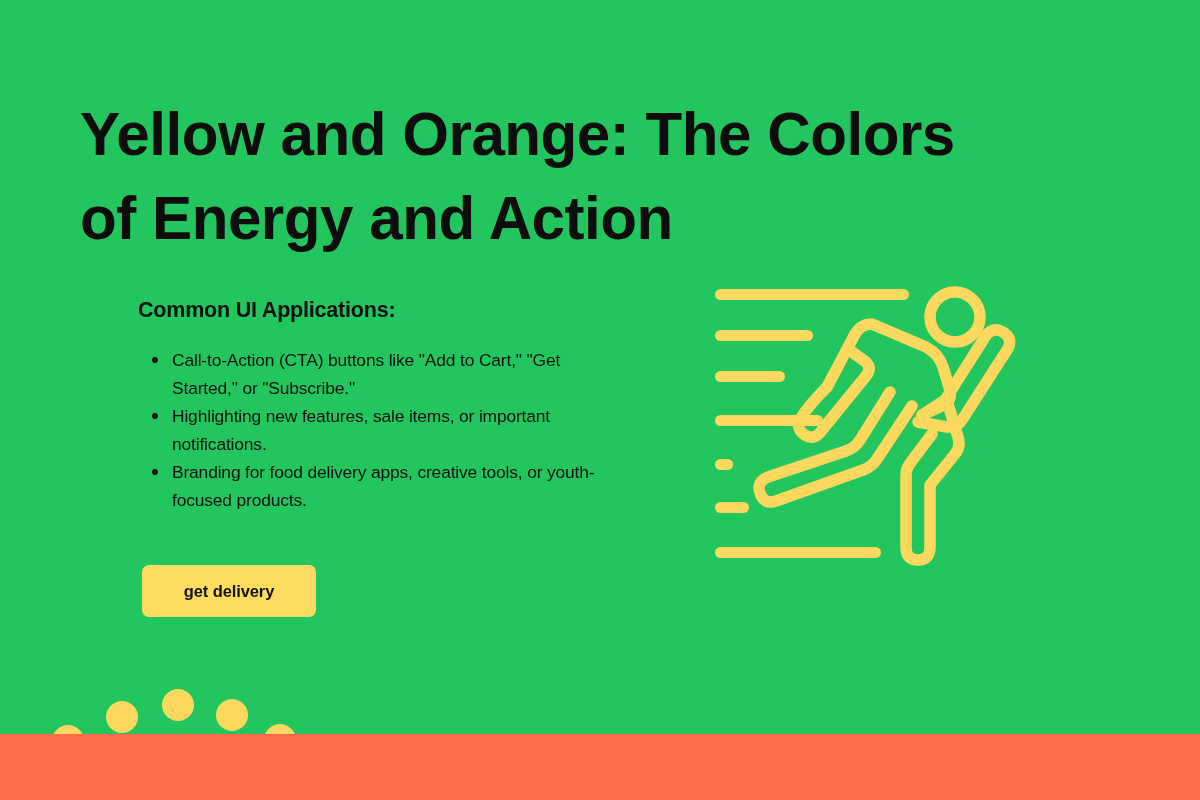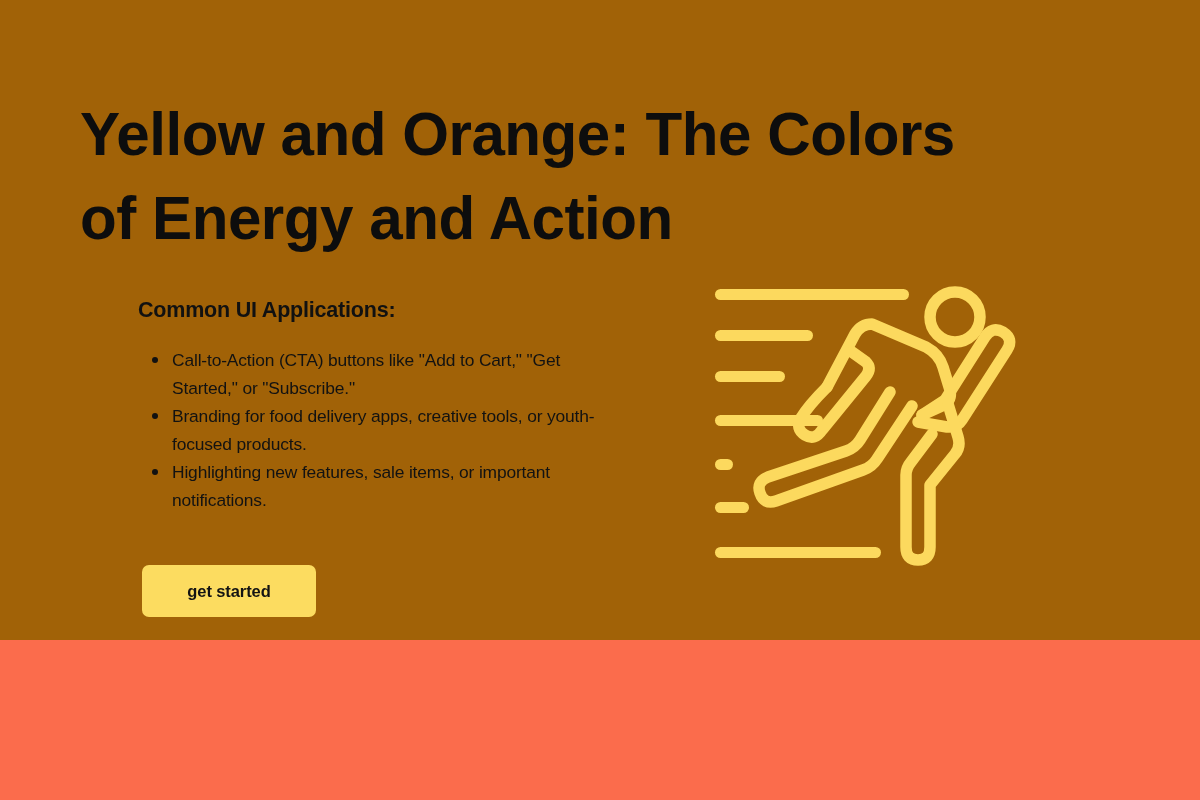--- a/index.html
+++ b/index.html
@@ -11,22 +11,22 @@
     width: 1200px;
     height: 800px;
     overflow: hidden;
     font-family: "Liberation Sans", sans-serif;
     background: #fb6c4c;
   }
 
   #slide {
     position: relative;
     width: 1200px;
-    height: 640px;
-    background: #a16207;
+    height: 734px;
+    background: #22c55e;
     overflow: hidden;
   }
 
   
   #headline {
     position: absolute;
     left: 80px;
     top: 92px;
     width: 960px;
     margin: 0;
@@ -141,30 +141,30 @@
 
     <h2 id="subhead">Common UI Applications:</h2>
 
     <ul id="bullet-list">
       <li>
         <span class="bullet-dot"></span>
         <span>Call-to-Action (CTA) buttons like "Add to Cart," "Get Started," or "Subscribe."</span>
       </li>
       <li>
         <span class="bullet-dot"></span>
-        <span>Branding for food delivery apps, creative tools, or youth-focused products.</span>
+        <span>Highlighting new features, sale items, or important notifications.</span>
       </li>
       <li>
         <span class="bullet-dot"></span>
-        <span>Highlighting new features, sale items, or important notifications.</span>
+        <span>Branding for food delivery apps, creative tools, or youth-focused products.</span>
       </li>
     </ul>
   </div>
 
-  <button id="cta-button">get started</button>
+  <button id="cta-button">get delivery</button>
 
   <div id="runner-illustration">
     <svg width="350" height="300" viewBox="0 0 350 300" xmlns="http://www.w3.org/2000/svg">
       <g id="speed-lines" stroke="#fcd95e" stroke-width="11" stroke-linecap="round" fill="none">
           <line x1="20.5" y1="22.5" x2="203.5" y2="22.5"></line>
           <line x1="20.5" y1="63.5" x2="107.5" y2="63.5"></line>
           <line x1="20.5" y1="104.5" x2="79.5" y2="104.5"></line>
           <line x1="20.5" y1="148.5" x2="117.5" y2="148.5"></line>
           <line x1="20.5" y1="192.5" x2="27.5" y2="192.5"></line>
           <line x1="20.5" y1="235.5" x2="43.5" y2="235.5"></line>

